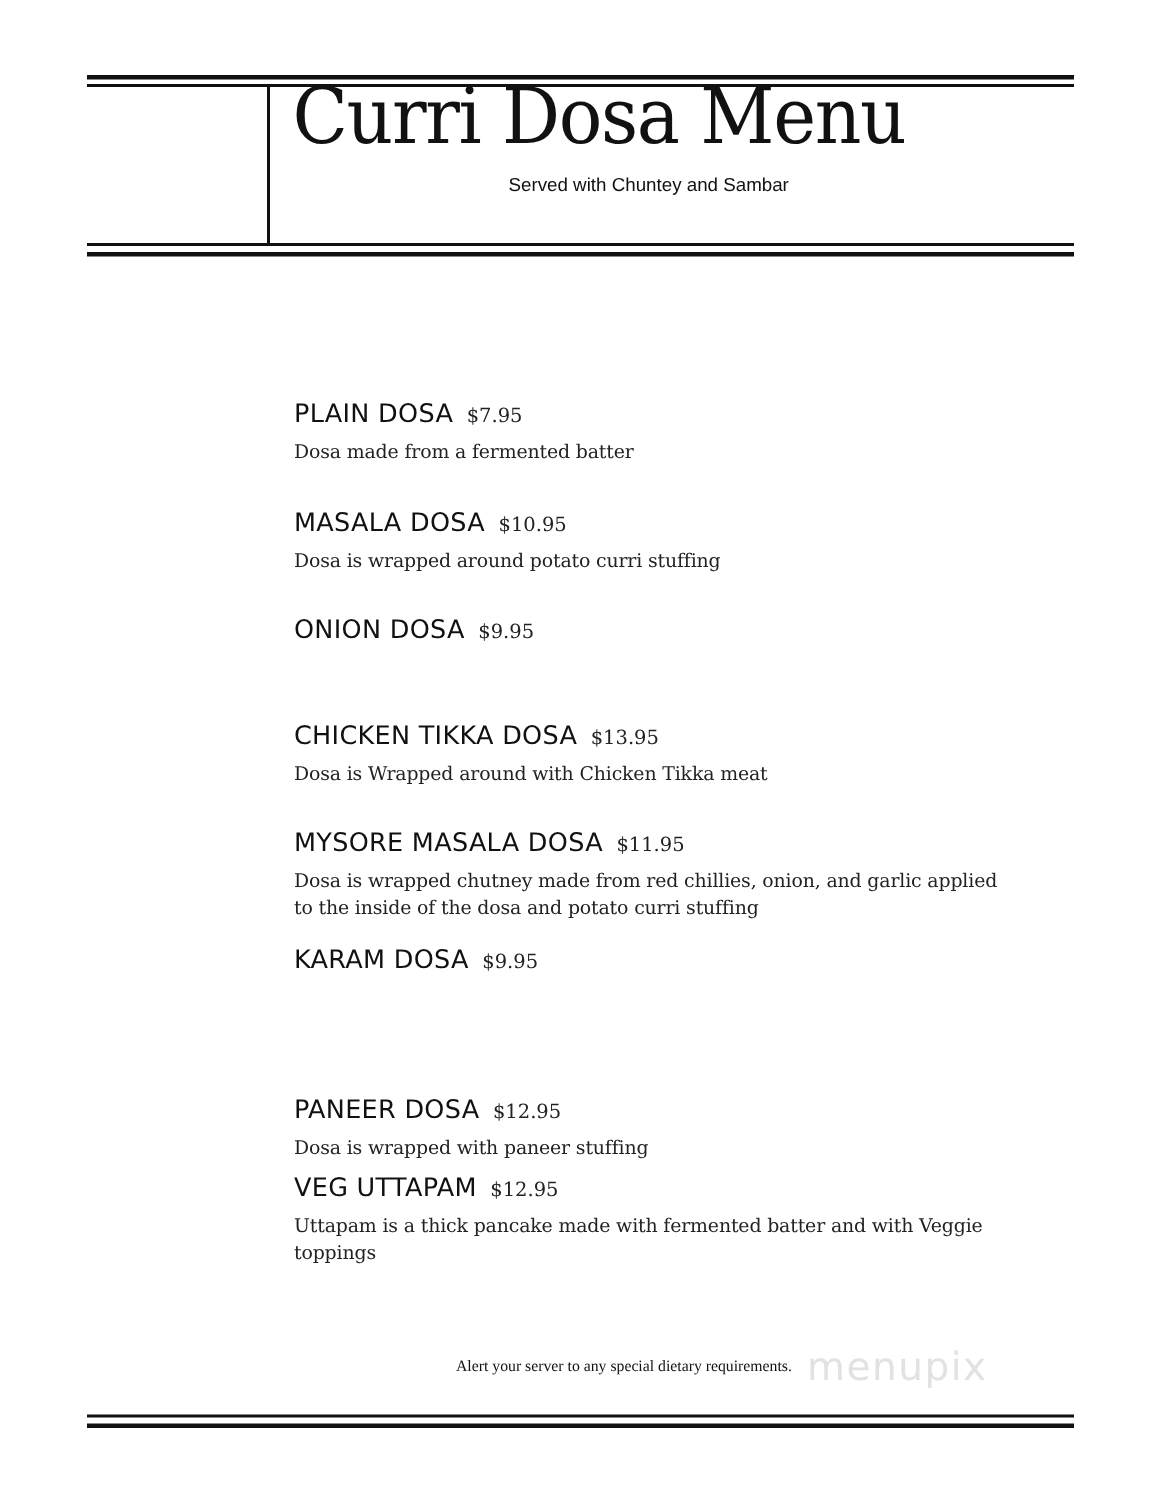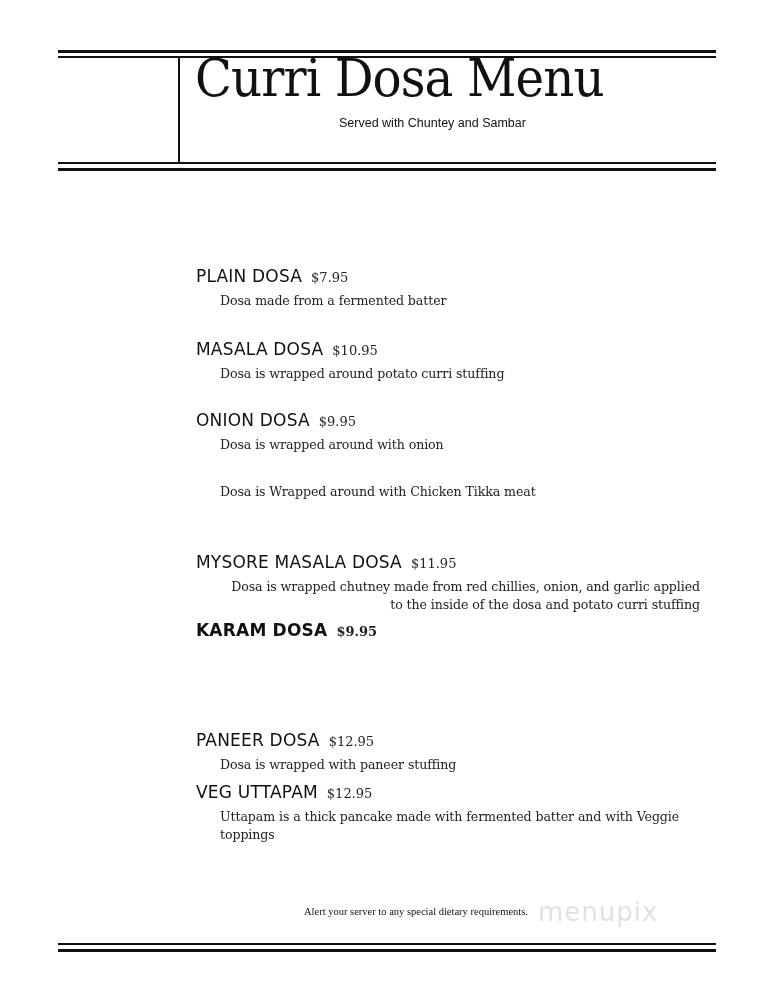--- a/index.html
+++ b/index.html
@@ -81,21 +81,20 @@
       margin-left: 9px;
       color: #222222;
     }
     .item-desc {
       font-family: "DejaVu Serif", serif;
       font-size: 12.6px;
       line-height: 17.5px;
       color: #222222;
       margin-top: 2px;
       letter-spacing: -0.1px;
-      margin-left: 24px;
     }
     .footer-note {
       position: absolute;
       left: 304px;
       top: 906px;
       font-family: Liberation Serif, serif;
       font-size: 10.5px;
       color: #111111;
       white-space: nowrap;
     }
@@ -138,36 +137,39 @@
       <span class="item-price">$10.95</span>
     </div>
     <div class="item-desc">Dosa is wrapped around potato curri stuffing</div>
   </div>
 
   <div class="item" style="top:144px;">
     <div class="item-head">
       <span class="item-name">ONION DOSA</span>
       <span class="item-price">$9.95</span>
     </div>
-    <div class="item-desc">Dosa is wrapped around with onion</div>
   </div>
 
   <div class="item" style="top:215px;">
+    <div class="item-head">
+      <span class="item-name">CHICKEN TIKKA DOSA</span>
+      <span class="item-price">$13.95</span>
+    </div>
     <div class="item-desc">Dosa is Wrapped around with Chicken Tikka meat</div>
   </div>
 
   <div class="item" style="top:286px;">
     <div class="item-head">
       <span class="item-name">MYSORE MASALA DOSA</span>
       <span class="item-price">$11.95</span>
     </div>
-    <div class="item-desc" style="width:480px;text-align:right;">Dosa is wrapped chutney made from red chillies, onion, and garlic applied to the inside of the dosa and potato curri stuffing</div>
+    <div class="item-desc" style="width:480px;">Dosa is wrapped chutney made from red chillies, onion, and garlic applied to the inside of the dosa and potato curri stuffing</div>
   </div>
 
-  <div class="item" style="top:354px;font-weight:bold;">
+  <div class="item" style="top:364px;">
     <div class="item-head">
       <span class="item-name">KARAM DOSA</span>
       <span class="item-price">$9.95</span>
     </div>
   </div>
 
   <div class="item" style="top:464px;">
     <div class="item-head">
       <span class="item-name">PANEER DOSA</span>
       <span class="item-price">$12.95</span>

